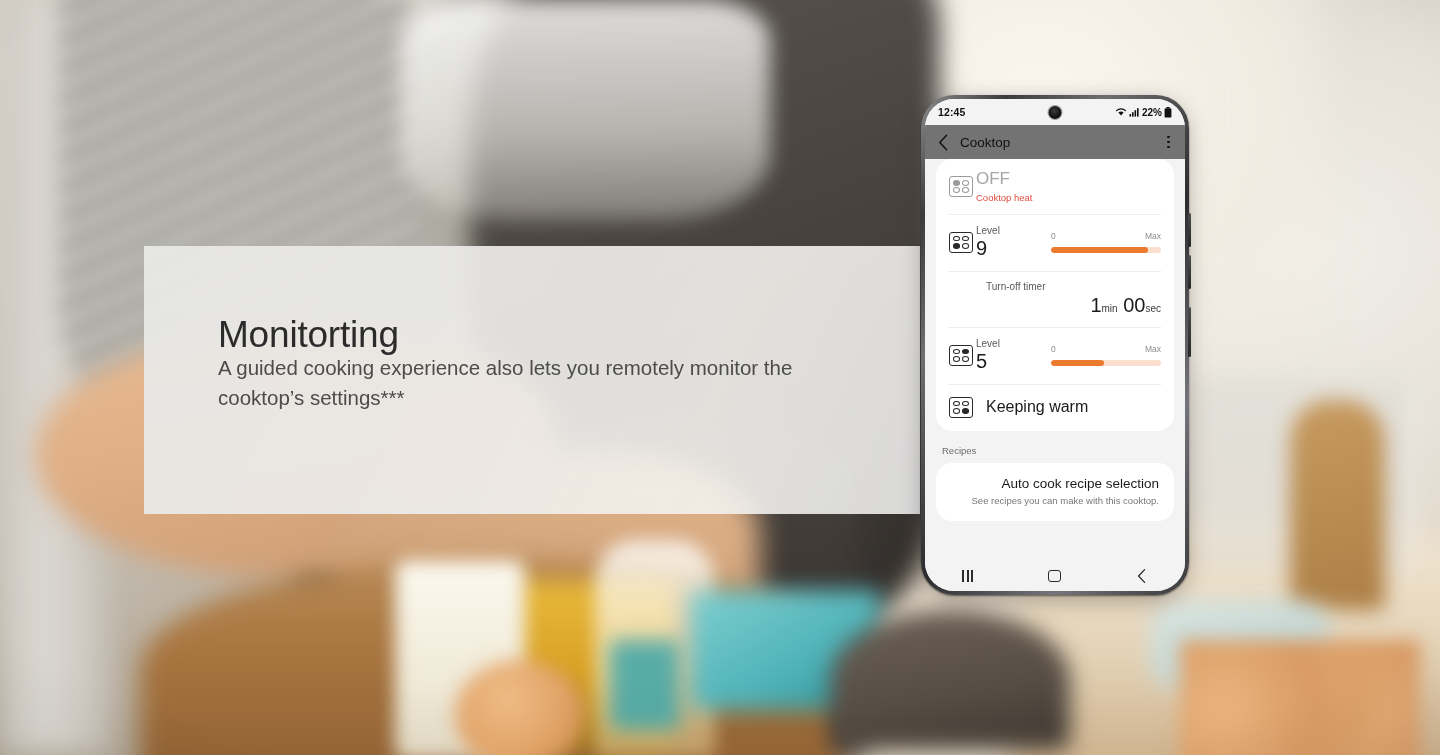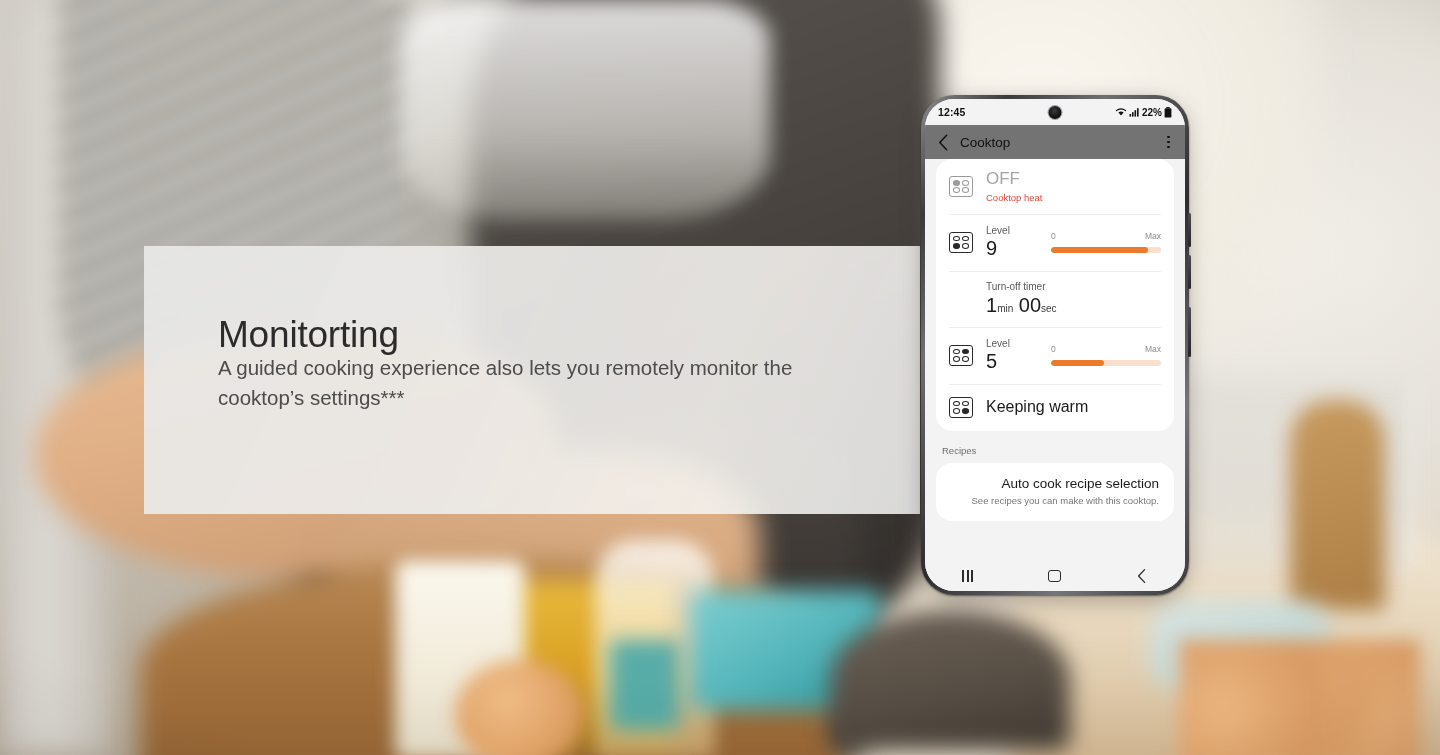--- a/index.html
+++ b/index.html
@@ -306,21 +306,21 @@
     border-radius: 17px;
     padding: 17px 17px 14px 17px;
     margin-bottom: 10px;
   }
   .cooking-title { font-size: 21px; color: #1b1b1b; font-weight: 400; line-height: 1.05;}
   .cooking-sub   { font-size: 9.5px; color: #4f4f4f; margin-top: 7px; }
 
   .burner-row {
     display: flex; align-items: center;
     padding: 11px 13px;
-    gap: 13px;
+    gap: 3px;
     position: relative;
   }
   .burner-row + .burner-row::before,
   .row-sep::before {
     content: "";
     position: absolute; left: 13px; right: 13px; top: 0;
     height: 1px; background: #ececec;
   }
 
   
@@ -365,21 +365,21 @@
   .slider-fill {
     height: 100%; border-radius: 3px;
     background: #ec7a2c;
   }
 
   .timer-row {
     padding: 10px 13px 10px 50px;
     position: relative;
   }
   .timer-label { font-size: 10px; color: #5a5a5a; }
-  .timer-value { font-size: 20px; color: #1b1b1b; margin-top: 2px; line-height: 1.15; }
+  .timer-value { font-size: 20px; color: #1b1b1b; margin-top: 2px; line-height: 1.15; text-align: right; }
   .timer-value small { font-size: 10px; color: #3a3a3a; }
 
   .keep-row {
     display: flex; align-items: center; gap: 13px;
     padding: 13px 13px;
     position: relative;
   }
   .keep-label { font-size: 16px; color: #1b1b1b; }
 
   .section-label {

